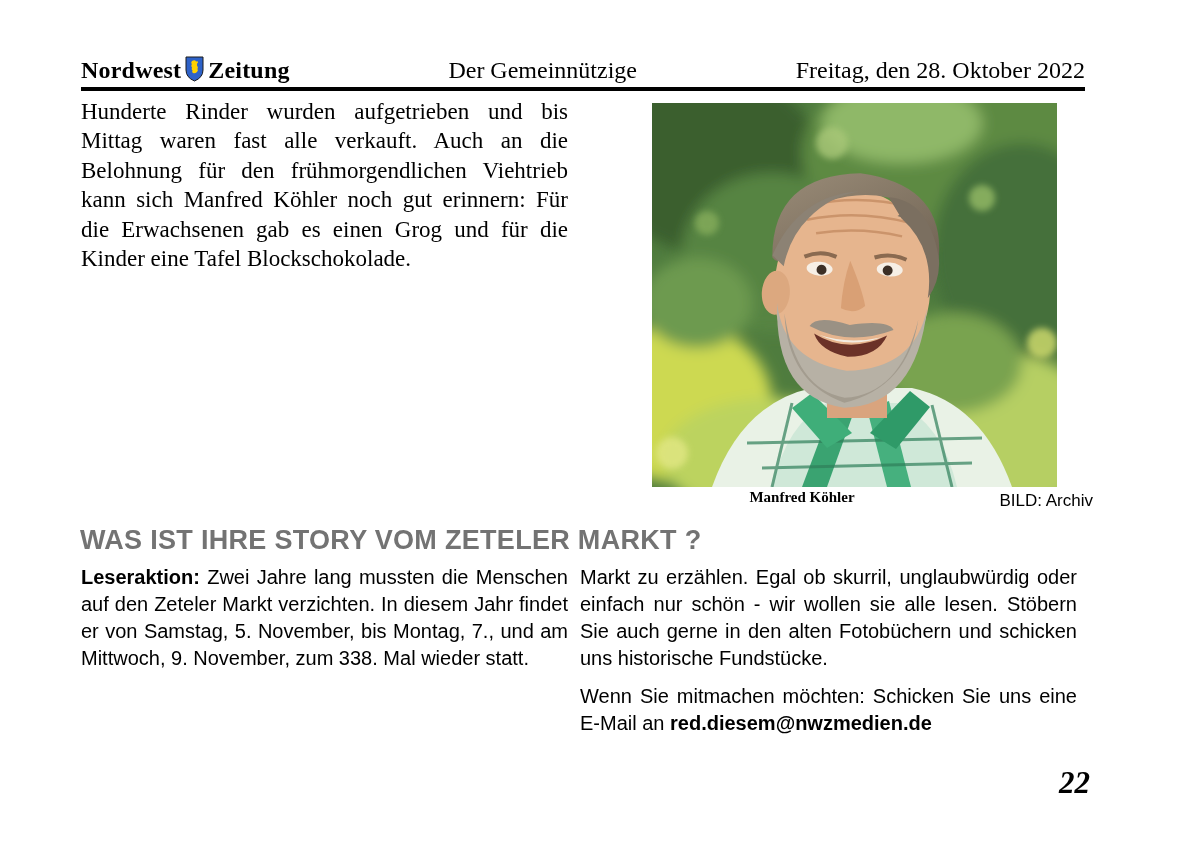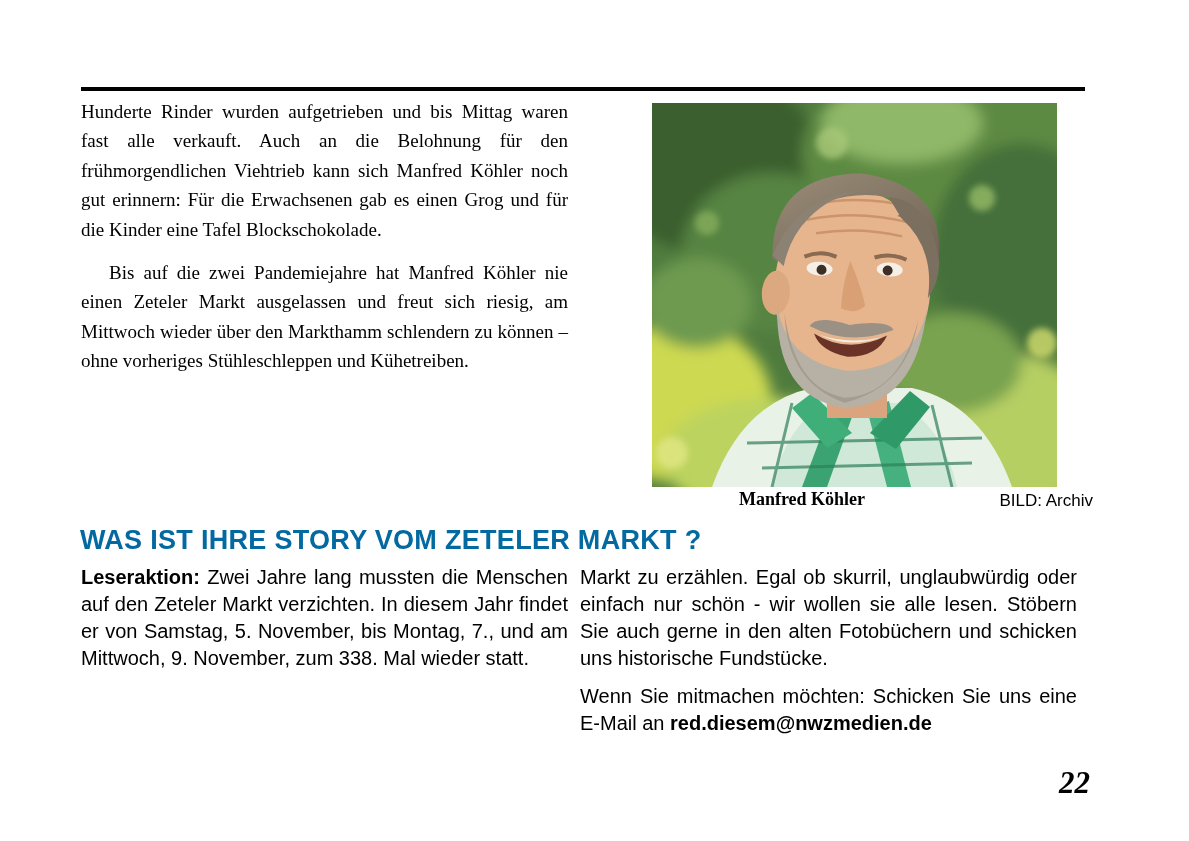--- a/index.html
+++ b/index.html
@@ -8,52 +8,65 @@
 
   
   .masthead{position:absolute;left:81px;top:54px;width:1004px;display:flex;justify-content:space-between;align-items:baseline;}
   .brand{font-weight:bold;font-size:24px;letter-spacing:.2px;display:inline-flex;align-items:center;gap:4px;}
   .brand .crest{position:relative;top:2px;}
   .masthead-center{font-size:24px;}
   .masthead-date{font-size:24px;}
   .rule{position:absolute;left:81px;top:87px;width:1004px;height:4px;background:#000;}
 
   
-  .article-col{position:absolute;left:81px;top:97px;width:487px;font-size:19px;line-height:29.4px;text-align:justify;text-align-last:left;}
+  .article-col{position:absolute;left:81px;top:97px;width:487px;font-size:23px;line-height:29.4px;text-align:justify;text-align-last:left;}
   .article-col p{margin:0 0 14px 0;}
   .article-col p.indent{text-indent:28px;}
 
   
   .photo-block{position:absolute;left:652px;top:103px;width:405px;height:384px;}
   .photo-block svg{display:block;width:405px;height:384px;}
   .caption-row{position:absolute;left:652px;top:489px;width:441px;height:26px;}
-  .caption-name{position:absolute;left:0;width:300px;text-align:center;font-weight:bold;font-size:18px;font-family:"Liberation Serif",serif;}
+  .caption-name{position:absolute;left:0;width:300px;text-align:center;font-weight:bold;font-size:15px;font-family:"Liberation Serif",serif;}
   .caption-credit{position:absolute;right:0;top:2px;font-family:"Liberation Sans",sans-serif;font-size:17px;}
 
   
-  .section-heading{position:absolute;left:80px;top:525px;font-family:"Liberation Sans",sans-serif;font-weight:bold;font-size:27px;letter-spacing:.3px;color:#0369a1;white-space:nowrap;}
+  .section-heading{position:absolute;left:80px;top:525px;font-family:"Liberation Sans",sans-serif;font-weight:bold;font-size:27px;letter-spacing:.3px;color:#737373;white-space:nowrap;}
   .columns{position:absolute;left:81px;top:564px;width:1024px;display:flex;font-family:"Liberation Sans",sans-serif;font-size:20px;line-height:27px;text-align:justify;text-align-last:left;}
   .col-left{width:487px;}
   .col-right{width:497px;margin-left:12px;}
   .columns p{margin:0 0 11px 0;}
   .columns strong{font-weight:bold;}
 
   
   .page-number{position:absolute;right:99px;top:765px;font-style:italic;font-weight:bold;font-size:31px;font-family:"Liberation Serif",serif;}
 </style>
 </head>
 <body>
 
 <div class="page">
 
+  <div class="masthead">
+    <span class="brand">
+      <span>Nordwest</span>
+      <span class="crest">
+        <svg width="19" height="26" viewBox="0 0 19 26" aria-hidden="true">
+          <path d="M1 1 h17 v13 q0 7.5 -8.5 11 Q1 21.5 1 14 Z" fill="#2e62c8" stroke="#1a1a1a" stroke-width="1"></path>
+          <path d="M7 5 q3 -1.5 4 0.5 q2 -1 2 1 q-1.5 1 -1 3 q1.5 1.5 0.5 3.5 q1 1.5 -0.5 3 q-2 2 -4 1 q-1.5 -1 -0.5 -2.5 q-1.5 -1 -0.5 -3 q-1.5 -1.5 -0.2 -3.3 q-1.3 -1.7 0.2 -3.2 Z" fill="#ffd200"></path>
+        </svg>
+      </span>
+      <span>Zeitung</span>
+    </span>
+    <span class="masthead-center">Der Gemeinnützige</span>
+    <span class="masthead-date">Freitag, den 28. Oktober 2022</span>
+  </div>
   <div class="rule"></div>
 
   <div class="article-col">
     <p>Hunderte Rinder wurden aufgetrieben und bis Mittag waren fast alle verkauft. Auch an die Belohnung für den frühmorgendlichen Viehtrieb kann sich Manfred Köhler noch gut erinnern: Für die Erwachsenen gab es einen Grog und für die Kinder eine Tafel Blockschokolade.</p>
-    <p class="indent">Bis auf die zwei Pandemiejahre hat Manfred Köhler nie einen Zeteler Markt ausgelassen und freut sich riesig, am Mittwoch wieder über den Markthamm schlendern zu können – ohne vorheriges Stühleschleppen und Kühetreiben.</p>
   </div>
 
   <div class="photo-block">
     <svg viewBox="0 0 405 384" preserveAspectRatio="none" aria-hidden="true">
       <defs>
         <filter id="soft" x="-20%" y="-20%" width="140%" height="140%">
             <feGaussianBlur stdDeviation="7"></feGaussianBlur>
           </filter>
         <filter id="soft2" x="-20%" y="-20%" width="140%" height="140%">
             <feGaussianBlur stdDeviation="3"></feGaussianBlur>

